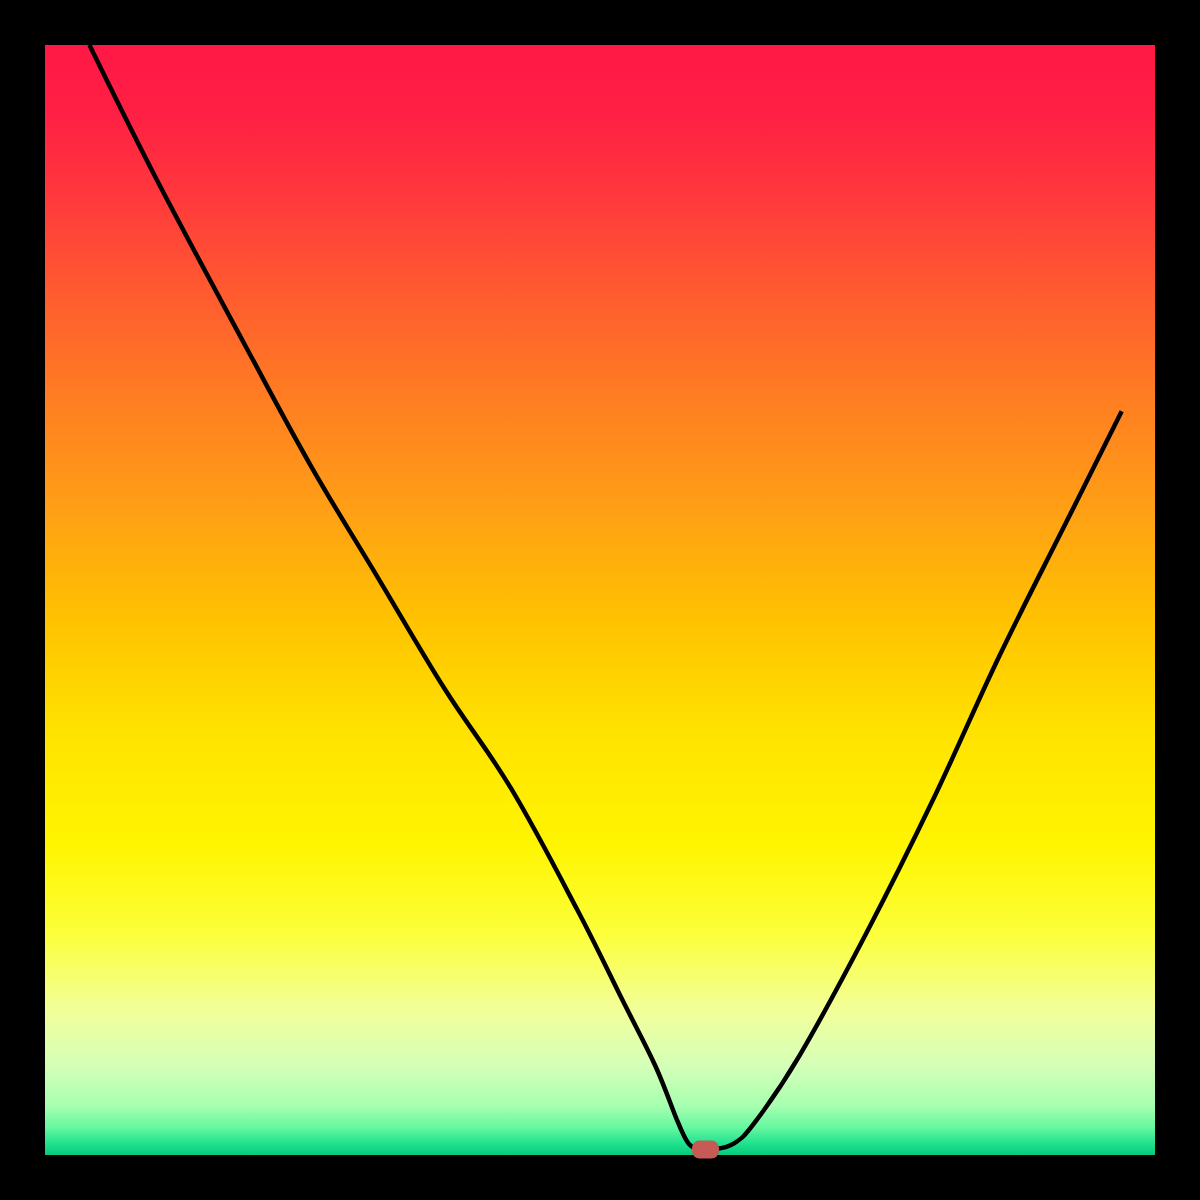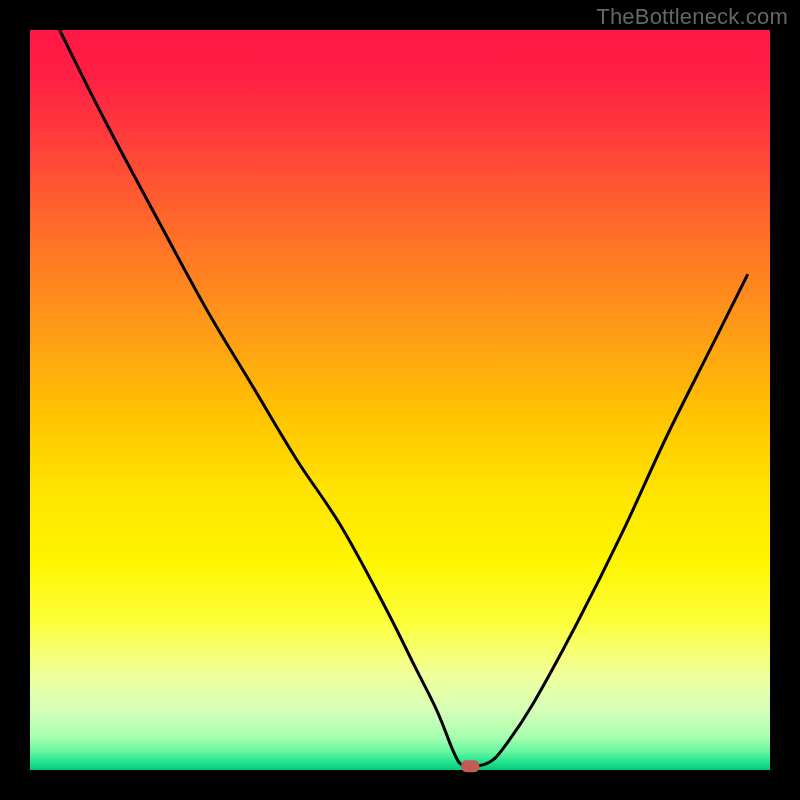--- a/index.html
+++ b/index.html
@@ -30,21 +30,20 @@
   svg {
     position: absolute;
     top: 0;
     left: 0;
   }
 </style>
 </head>
 <body>
 
 <div class="container">
-  <div class="watermark">TheBottleneck.com</div>
 
   <svg id="chart-svg" width="800" height="800">
     <defs>
       <linearGradient id="bg-grad" x1="0" y1="0" x2="0" y2="1">
           <stop offset="0%" stop-color="#ff1846"></stop>
           <stop offset="6%" stop-color="#ff1f44"></stop>
           <stop offset="14.000000000000002%" stop-color="#ff3a3c"></stop>
           <stop offset="22%" stop-color="#ff5a30"></stop>
           <stop offset="32%" stop-color="#ff7e22"></stop>
           <stop offset="42%" stop-color="#ffa015"></stop>

